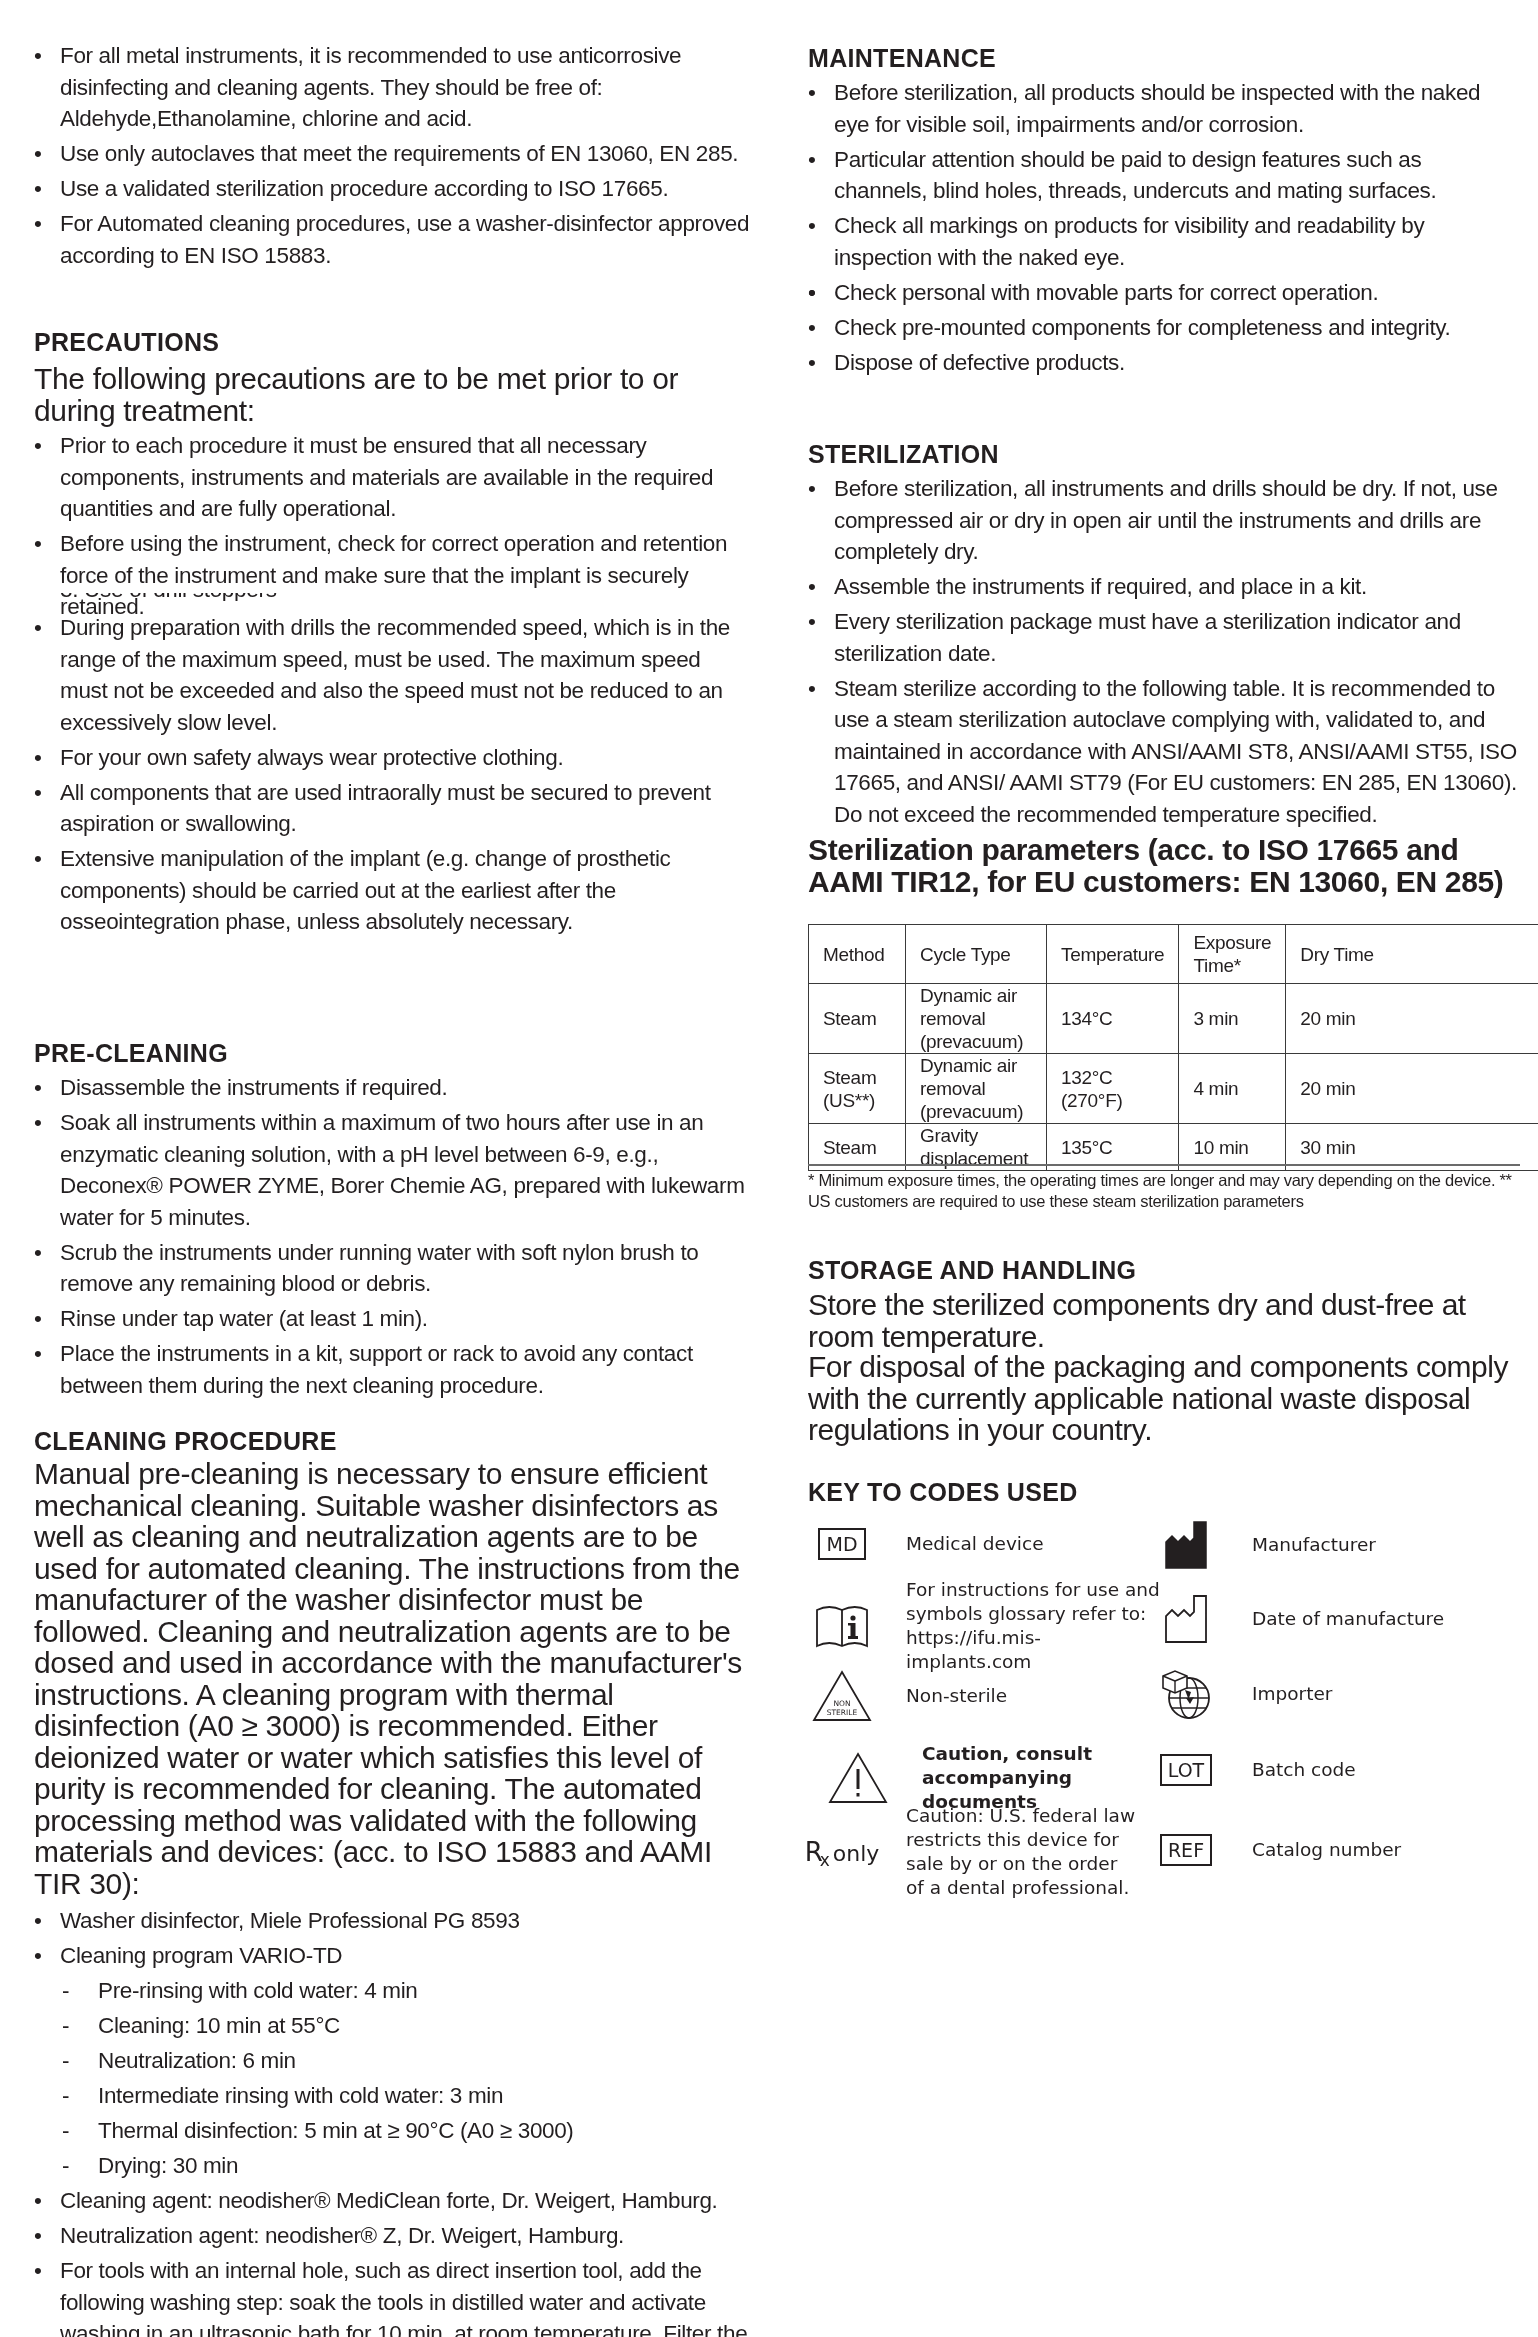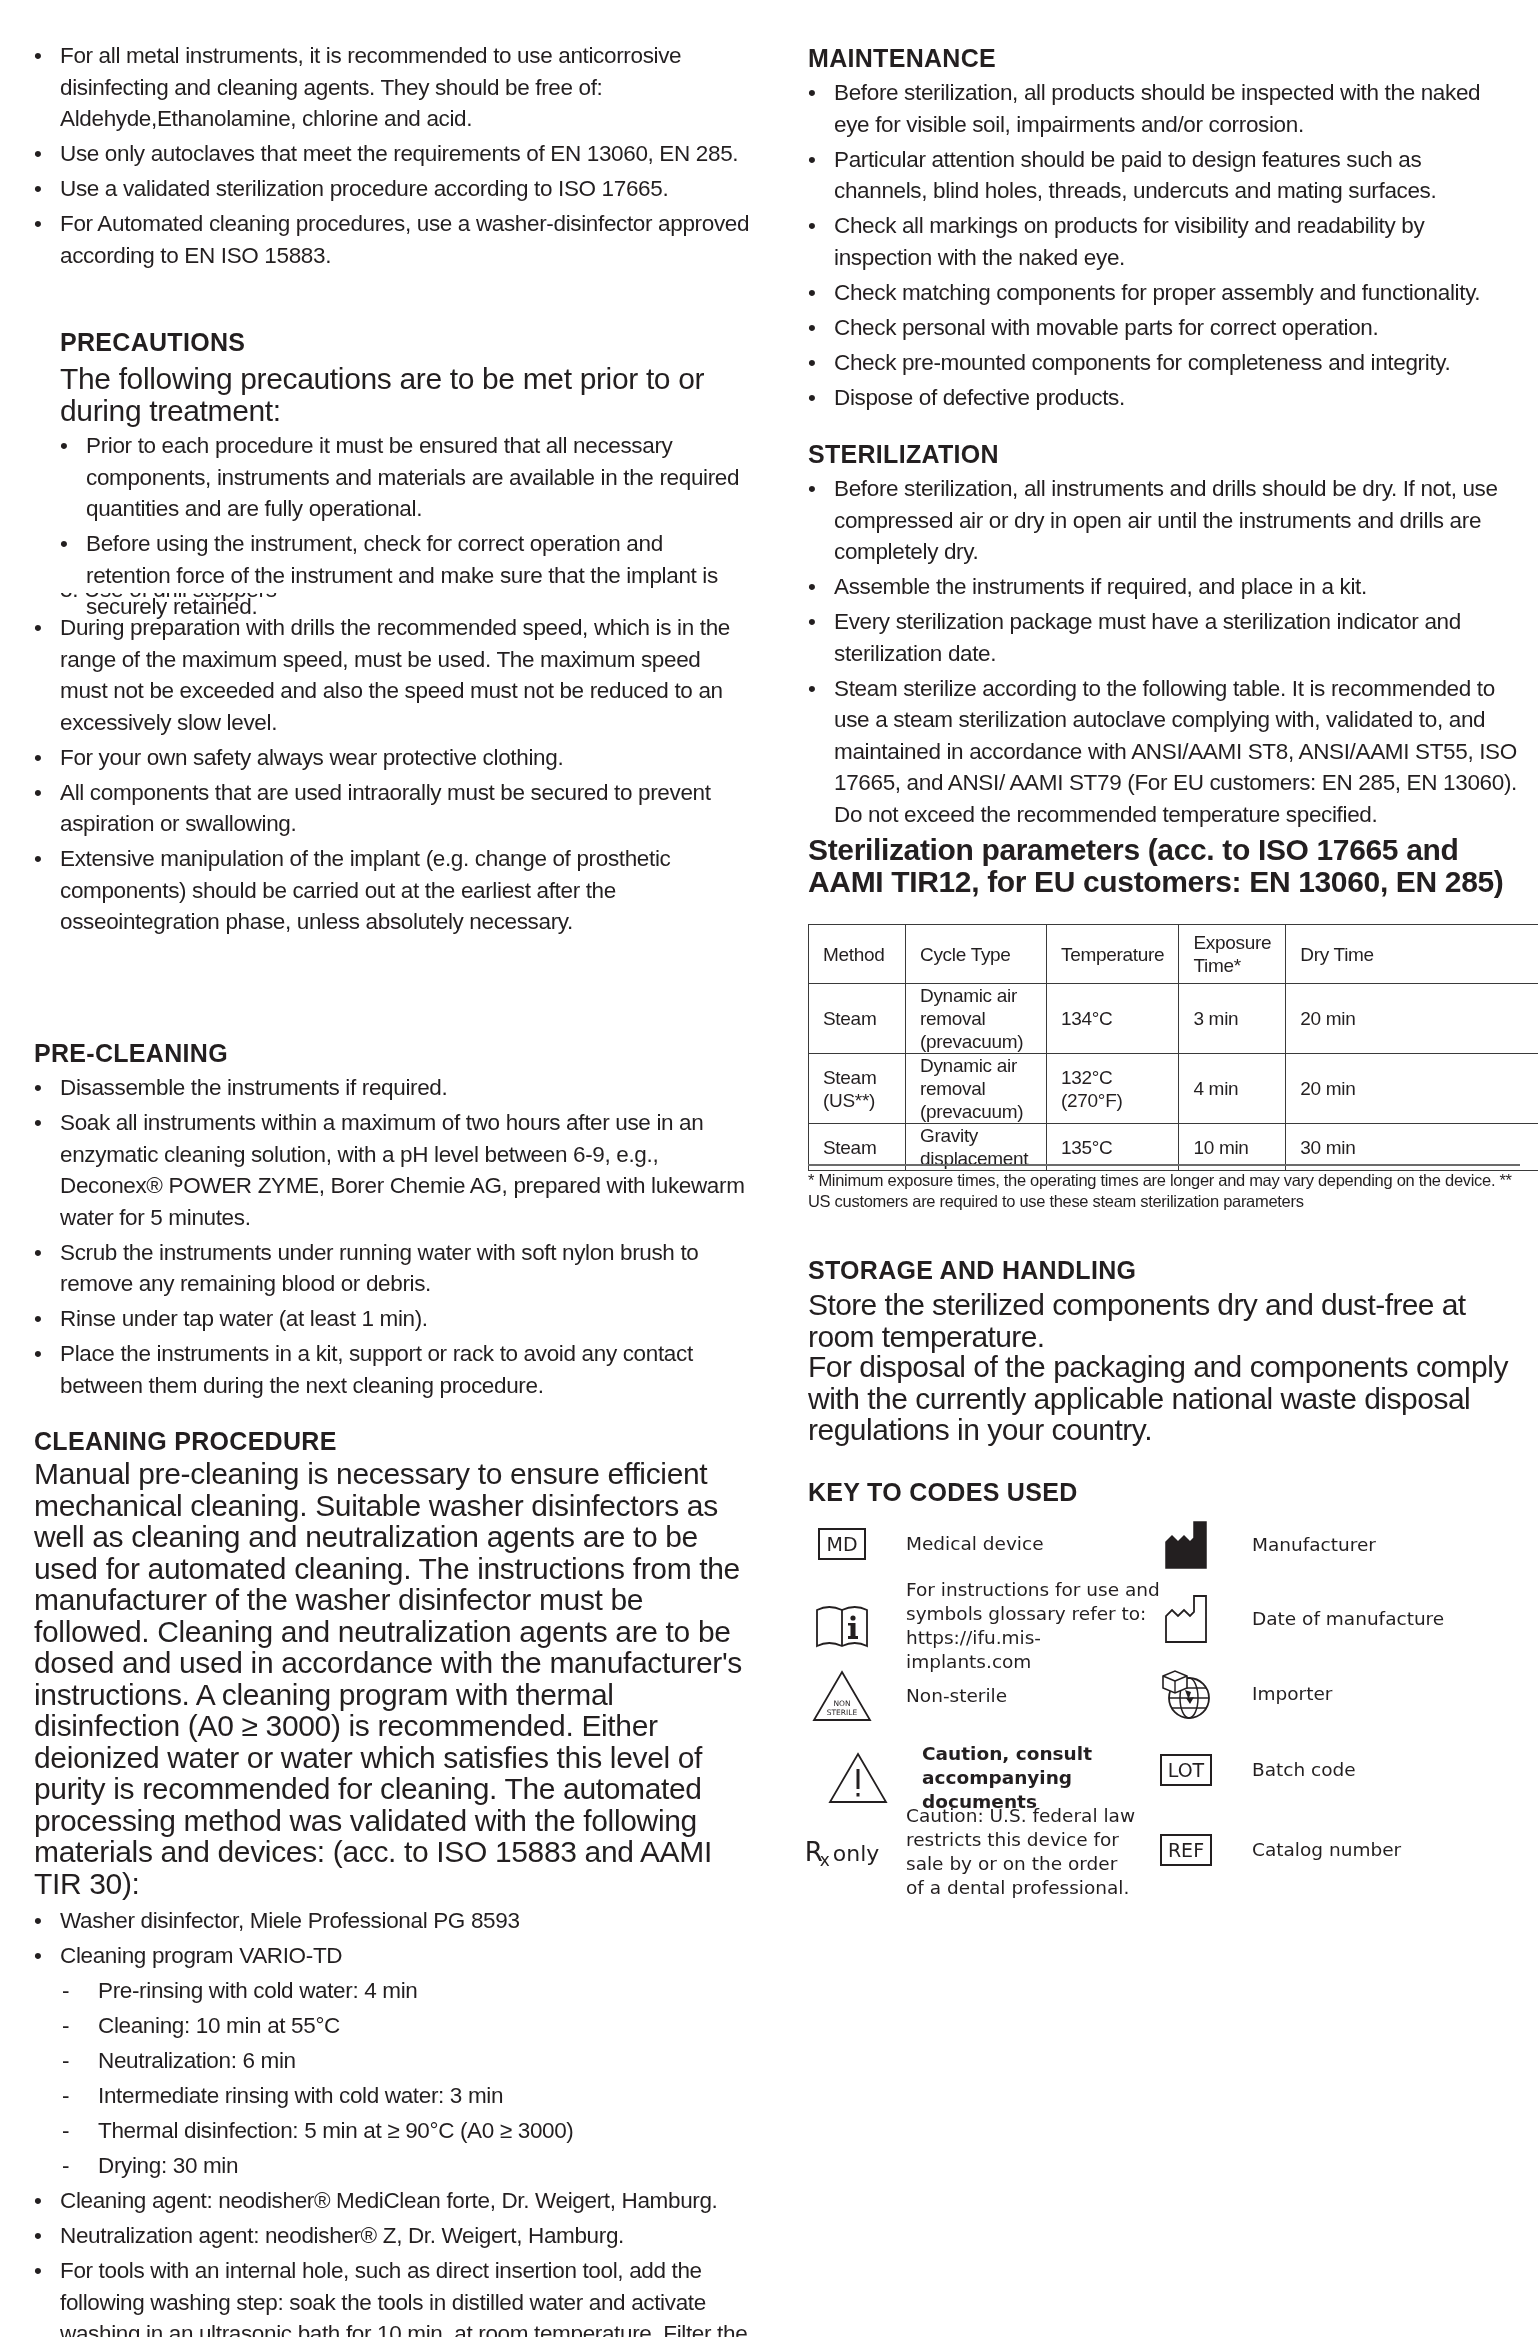--- a/index.html
+++ b/index.html
@@ -60,21 +60,21 @@
 
   <div class="block" style="top:40px;">
     <ul>
       <li><span class="bullet">•</span><span>For all metal instruments, it is recommended to use anticorrosive disinfecting and cleaning agents. They should be free of: Aldehyde,Ethanolamine, chlorine and acid.</span></li>
       <li><span class="bullet">•</span><span>Use only autoclaves that meet the requirements of EN 13060, EN 285.</span></li>
       <li><span class="bullet">•</span><span>Use a validated sterilization procedure according to ISO 17665.</span></li>
       <li><span class="bullet">•</span><span>For Automated cleaning procedures, use a washer-disinfector approved according to EN ISO 15883.</span></li>
     </ul>
   </div>
 
-  <div class="block" style="top:327px;margin-left:26px;">
+  <div class="block" style="top:327px;">
     <h2>PRECAUTIONS</h2>
     <p style="margin-top:6px; margin-bottom:4px;">The following precautions are to be met prior to or during treatment:</p>
     <ul>
       <li><span class="bullet">•</span><span>Prior to each procedure it must be ensured that all necessary components, instruments and materials are available in the required quantities and are fully operational.</span></li>
       <li><span class="bullet">•</span><span>Before using the instrument, check for correct operation and retention force of the instrument and make sure that the implant is securely retained.</span></li>
     </ul>
   </div>
 
   <div class="clipped-fragment" style="top:593px;">
     <span>3.   Use of drill stoppers</span>
@@ -124,21 +124,21 @@
 </div>
 
 <div class="col col-right">
 
   <div class="block" style="top:43px;">
     <h2>MAINTENANCE</h2>
     <ul style="margin-top:4px;">
       <li><span class="bullet">•</span><span>Before sterilization, all products should be inspected with the naked eye for visible soil, impairments and/or corrosion.</span></li>
       <li><span class="bullet">•</span><span>Particular attention should be paid to design features such as channels, blind holes, threads, undercuts and mating surfaces.</span></li>
       <li><span class="bullet">•</span><span>Check all markings on products for visibility and readability by inspection with the naked eye.</span></li>
-      <li><span class="bullet">•</span><span>Check matching components for proper assembly and functionality.</span></li>
+      <li><span class="bullet">•</span></li>
       <li><span class="bullet">•</span><span>Check personal with movable parts for correct operation.</span></li>
       <li><span class="bullet">•</span><span>Check pre-mounted components for completeness and integrity.</span></li>
       <li><span class="bullet">•</span><span>Dispose of defective products.</span></li>
     </ul>
   </div>
 
   <div class="block" style="top:439px;">
     <h2>STERILIZATION</h2>
     <ul style="margin-top:4px;">
       <li><span class="bullet">•</span><span>Before sterilization, all instruments and drills should be dry. If not, use compressed air or dry in open air until the instruments and drills are completely dry.</span></li>

